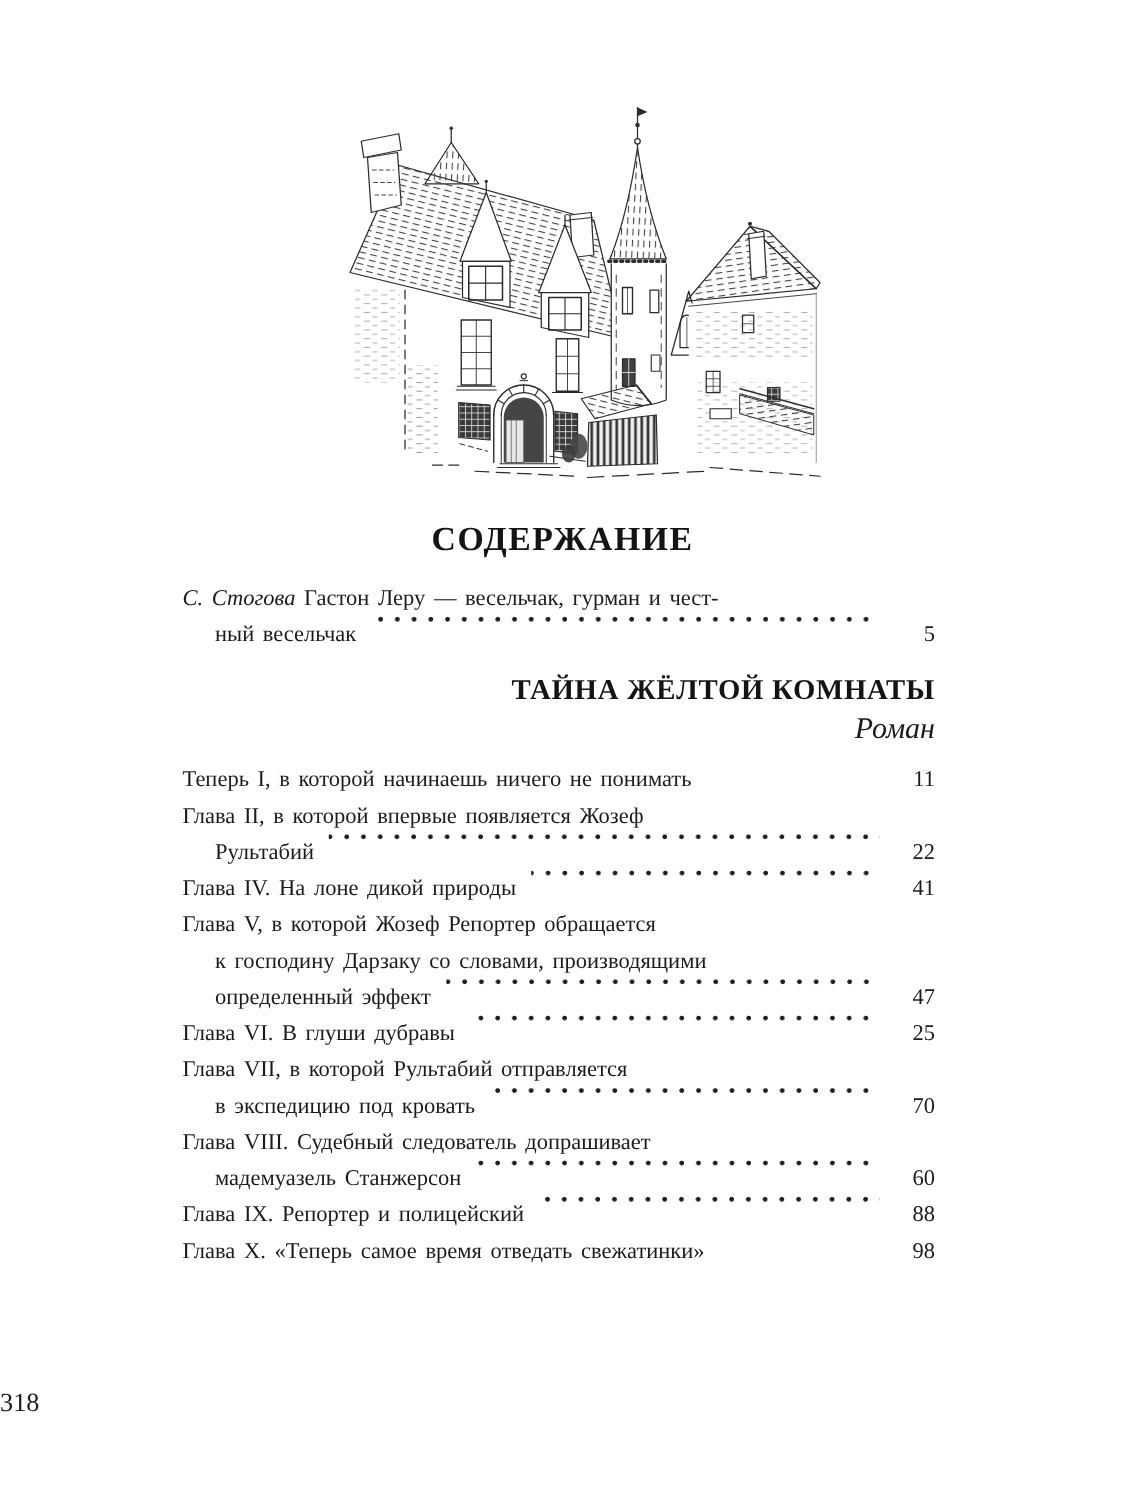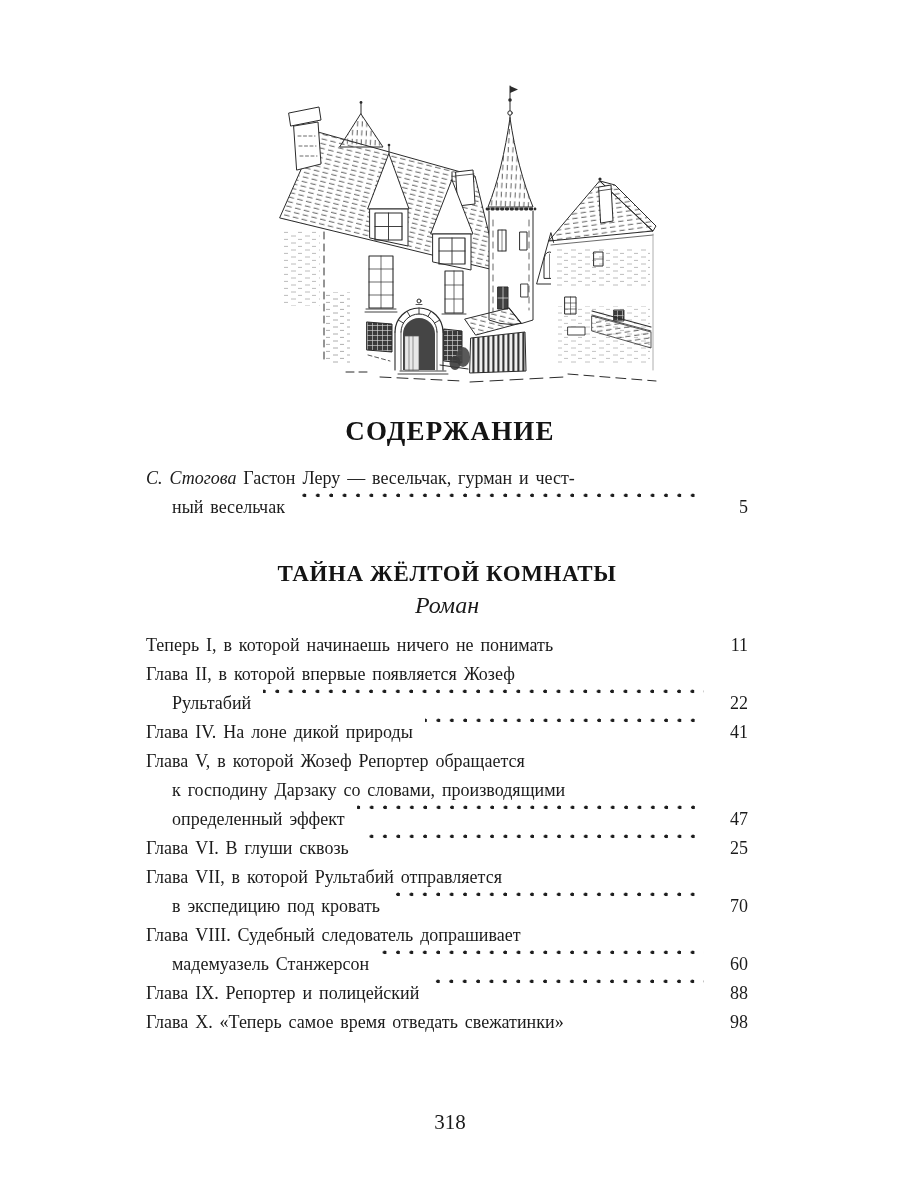--- a/index.html
+++ b/index.html
@@ -25,24 +25,24 @@
   .toc-line.indent{padding-left:26px}
   .line-text .author{font-style:italic}
   .leader{
     flex:1 1 30px;min-width:24px;height:5px;margin:0 10px 0 12px;align-self:baseline;
     background-image:radial-gradient(circle at 2.1px 2.4px,#1d1d1d 1.6px,rgba(0,0,0,0) 2.15px);
     background-size:13.4px 5px;background-repeat:repeat-x;
     background-position:right 0 bottom 0;
   }
   .gap{flex:1 1 20px}
   .pg{flex:0 0 auto;min-width:34px;text-align:right}
-  .section-header{margin:37px 0 12px;text-align:center}
+  .section-header{margin:15px 0 12px;text-align:right}
   .section-title{font-size:23px;line-height:30px;font-weight:700;letter-spacing:.6px;color:#141414}
   .section-subtitle{font-size:24px;line-height:28px;font-style:italic;margin-top:2px}
-  .folio{position:absolute;left:0;top:1109px;width:900px;text-align:center;font-size:21px;line-height:27px}
+  .folio{position:absolute;left:0;top:1109px;width:900px;text-align:left;font-size:21px;line-height:27px}
 </style>
 </head>
 <body>
 
 <div class="book-page">
 
   <div class="illustration">
     <svg viewBox="0 0 396 306" xmlns="http://www.w3.org/2000/svg">
       <defs>
         <pattern id="tileA" width="9" height="4.6" patternUnits="userSpaceOnUse" patternTransform="rotate(14)">
@@ -255,21 +255,21 @@
             <span class="line-text"><span>к господину Дарзаку со словами, производящими</span></span>
           </div>
           <div class="toc-line indent">
             <span class="line-text"><span>определенный эффект</span></span>
             <span class="leader"></span>
             <span class="pg">47</span>
           </div>
         </div>
         <div class="toc-entry">
           <div class="toc-line">
-            <span class="line-text"><span>Глава VI. В глуши сквозь</span></span>
+            <span class="line-text"><span>Глава VI. В глуши дубравы</span></span>
             <span class="leader"></span>
             <span class="pg">25</span>
           </div>
         </div>
         <div class="toc-entry">
           <div class="toc-line">
             <span class="line-text"><span>Глава VII, в которой Рультабий отправляется</span></span>
           </div>
           <div class="toc-line indent">
             <span class="line-text"><span>в экспедицию под кровать</span></span>

